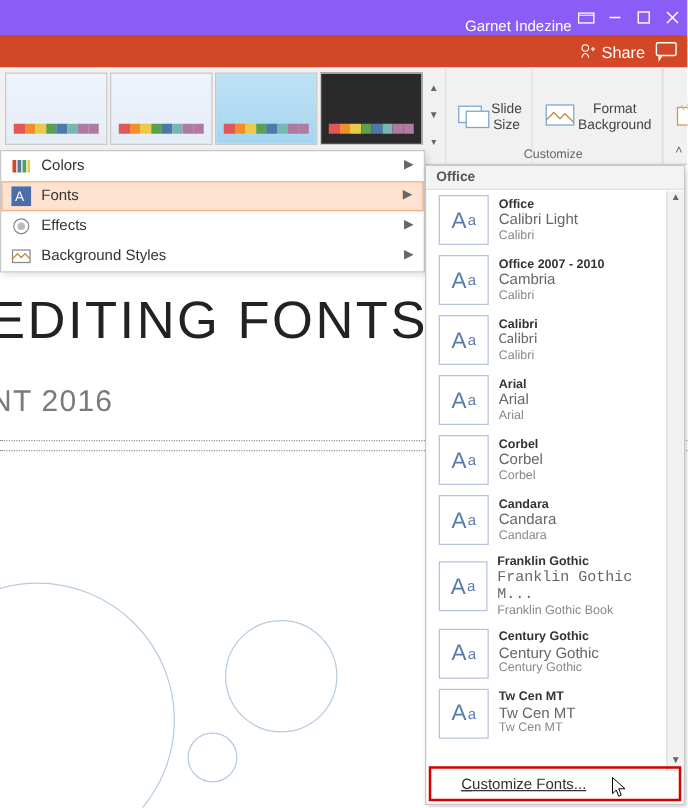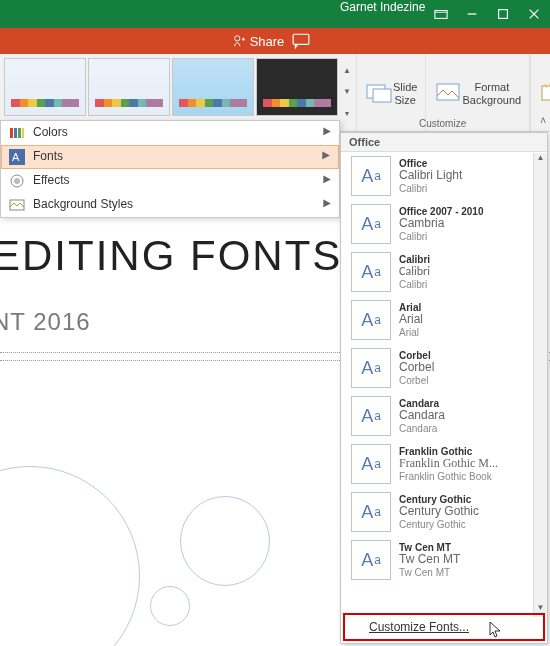--- a/index.html
+++ b/index.html
@@ -1,23 +1,23 @@
 <!DOCTYPE html>
 <html><head>
 <meta charset="utf-8">
 <style>
 * { margin: 0; padding: 0; box-sizing: border-box; font-family: "Segoe UI", Arial, sans-serif; }
 body { width: 550px; height: 646px; background: #fff; overflow: hidden; position: relative; }
 
-.titlebar { height: 28px; background: #15803d; color: #fff; display: flex; align-items: flex-start; justify-content: flex-end; font-size: 12px; }
+.titlebar { height: 28px; background: #8b5cf6; color: #fff; display: flex; align-items: flex-end; justify-content: flex-end; font-size: 12px; padding-left: 32px; }
 .titlebar .user { margin-right: auto; margin-left: 340px; white-space: nowrap; }
 .titlebar .winbtn { width: 40px; height: 28px; display: flex; align-items: center; justify-content: center; }
 .titlebar .winbtn svg { width: 14px; height: 14px; }
 
-.sharebar { height: 26px; background: #d24726; color: #fff; display: flex; align-items: center; justify-content: center; padding-right: 8px; gap: 8px; font-size: 13px; }
+.sharebar { height: 26px; background: #d24726; color: #fff; display: flex; align-items: center; justify-content: flex-end; padding-right: 8px; gap: 8px; font-size: 13px; }
 .sharebar .share { display: flex; align-items: center; gap: 4px; }
 
 .ribbonarea { height: 78px; background: #f1f1f1; border-bottom: 1px solid #d4d4d4; display: flex; }
 .variants { display: flex; gap: 2px; padding: 4px; }
 .variant { width: 82px; height: 58px; border: 1px solid #c8c8c8; background: linear-gradient(#eef4fb,#e5edf7); position: relative; }
 .variant.blue { background: linear-gradient(#bfe1f5,#a5d6f0); }
 .variant.dark { background: #2a2a2a; }
 .colstrip { position: absolute; bottom: 8px; left: 6px; right: 6px; height: 8px; display: flex; gap: 0; }
 .colstrip span { flex: 1; }
 .variant .c1{background:#e15759}.c2{background:#f28e2b}.c3{background:#edc948}.c4{background:#59a14f}.c5{background:#4e79a7}.c6{background:#76b7b2}.c7{background:#af7aa1}.c8{background:#b07aa1}
@@ -335,21 +335,21 @@
       <span class="bd">Candara</span>
     </div>
       </div>
       <div class="fontitem">
     <div class="fontthumb">
           <span class="big">A</span>
           <span class="sm">a</span>
         </div>
     <div class="fontinfo">
       <span class="nm">Franklin Gothic</span>
-      <span class="hd" style="font-family:Liberation Serif, serif">Franklin Gothic M...</span>
+      <span class="hd" style="font-family:Liberation Mono, monospace">Franklin Gothic M...</span>
       <span class="bd">Franklin Gothic Book</span>
     </div>
       </div>
       <div class="fontitem">
     <div class="fontthumb">
           <span class="big">A</span>
           <span class="sm">a</span>
         </div>
     <div class="fontinfo">
       <span class="nm">Century Gothic</span>

